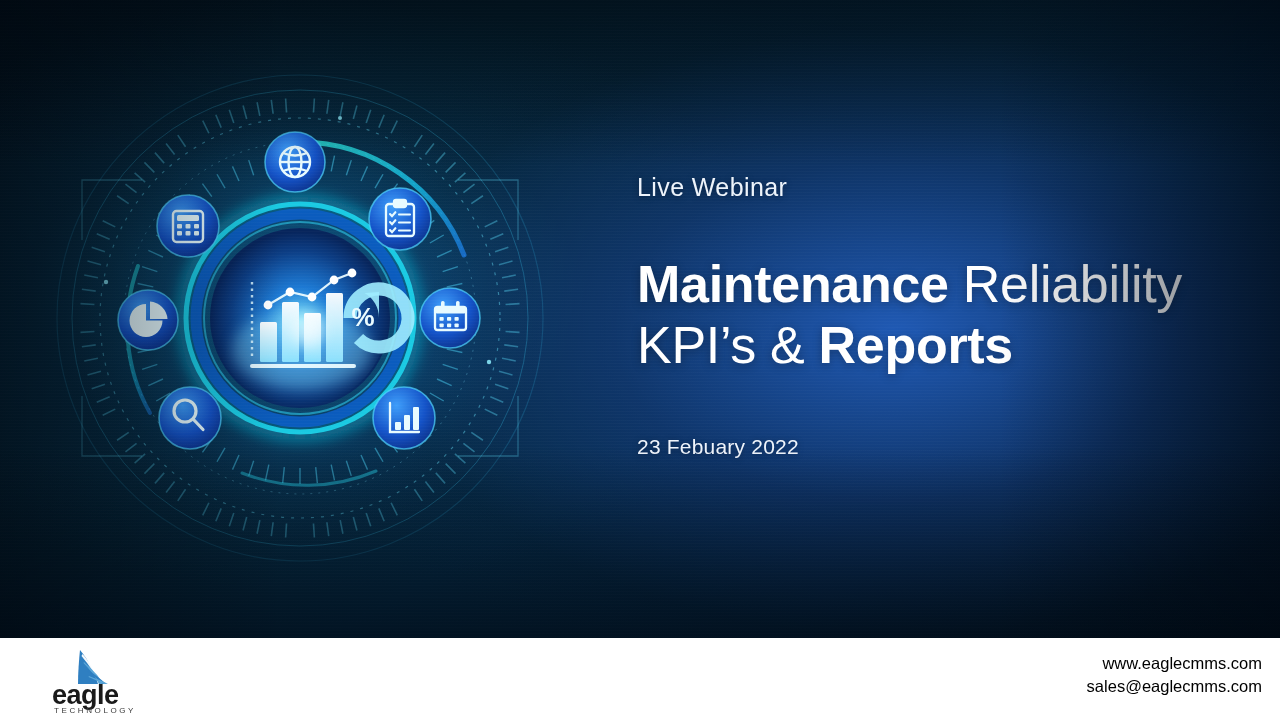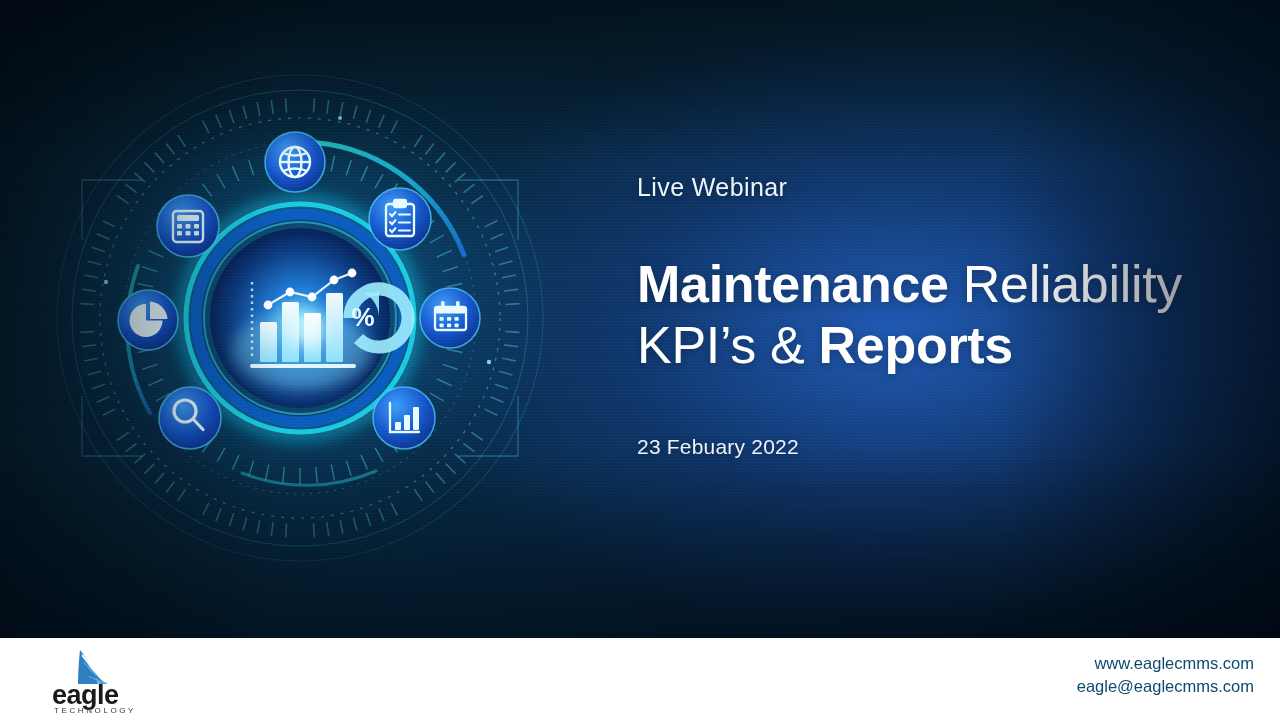--- a/index.html
+++ b/index.html
@@ -107,24 +107,24 @@
     position: absolute;
     left: 48px;
     top: 8px;
     width: 150px;
     height: 68px;
     text-decoration: underline;
   }
   .logo svg { display: block; }
   .contact {
     position: absolute;
-    right: 26px;
+    right: 18px;
     top: 14px;
     text-align: right;
-    color: #0c4a6e;
+    color: #000000;
     font-size: 16.5px;
     line-height: 1.42;
   }
   .contact div { white-space: nowrap; }
 </style>
 </head>
 <body>
 
 <div id="slide">
 
@@ -504,17 +504,17 @@
           <path d="M38.5 23 C 46 28, 53 33, 58 38 L 54.5 38 C 49.5 33, 44 28, 38 24 Z" fill="#2f7fc1"></path>
           <path d="M41 30 C 47.5 32.5, 54.5 35, 60 38 L 56 38 C 50.5 35.5, 45 33, 40.5 31 Z" fill="#5ba6d8"></path>
         </g>
         <text x="4" y="58" font-family="'Liberation Sans', sans-serif" font-size="27" font-weight="700" fill="#1a1a1a" letter-spacing="-0.5">eagle</text>
         <text x="6" y="67" font-family="'Liberation Sans', sans-serif" font-size="8" font-weight="400" fill="#3a3a3a" letter-spacing="2.6">TECHNOLOGY</text>
       </svg>
     </div>
 
     <div class="contact">
       <div>www.eaglecmms.com</div>
-      <div>eagle@eaglecmms.com</div>
+      <div>sales@eaglecmms.com</div>
     </div>
   </div>
 
 </div>
 
 </body></html>

